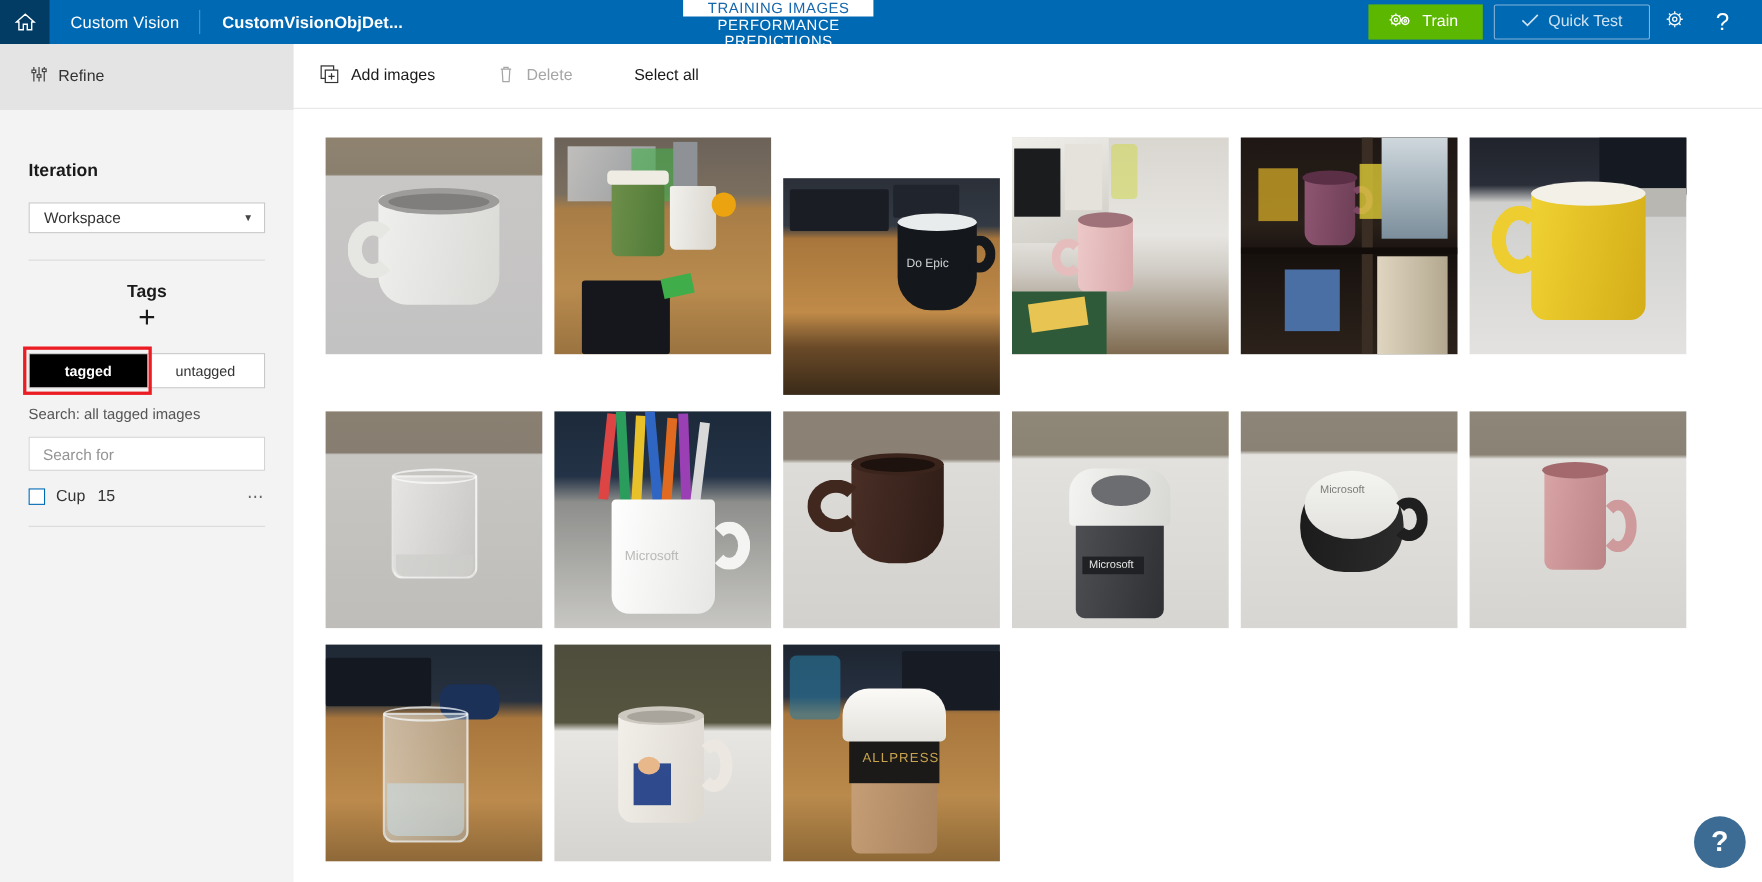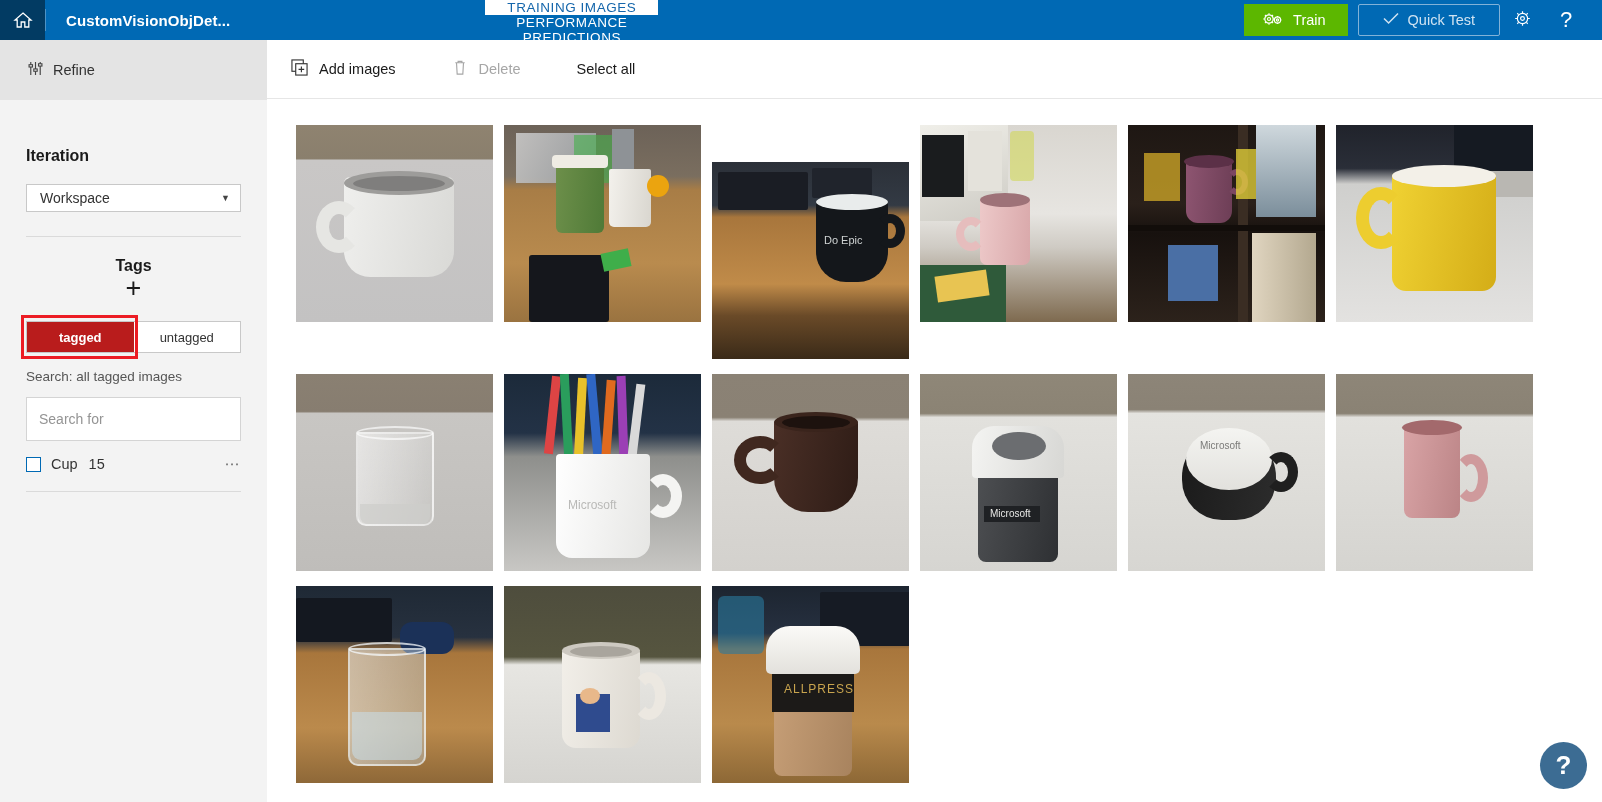--- a/index.html
+++ b/index.html
@@ -113,32 +113,32 @@
 
   .toggle-wrap { position: relative; margin-top: 19px; height: 32px; }
   .toggle {
     display: flex; height: 32px; width: 100%;
     border: 1px solid #c8c8c8; background: #ffffff;
   }
   .toggle .opt {
     flex: 1; display: flex; align-items: center; justify-content: center;
     font-size: 13px; color: #333333; cursor: pointer;
   }
-  .toggle .opt.sel { background: #b91c1c; color: #ffffff; font-weight: bold; }
+  .toggle .opt.sel { background: #000000; color: #ffffff; font-weight: bold; }
   .redbox {
     position: absolute; left: -5px; top: -6px;
     width: 117px; height: 44px;
     border: 3px solid #ec1c24; pointer-events: none;
   }
 
   .showing {
     margin-top: 16px; font-size: 13.5px; color: #555555;
   }
   .search-box {
-    margin-top: 13px; height: 44px; background: #ffffff;
+    margin-top: 13px; height: 31px; background: #ffffff;
     border: 1px solid #d4d4d4; display: flex; align-items: center;
     padding: 0 12px;
   }
   .search-box input {
     border: none; outline: none; width: 100%;
     font-family: "Liberation Sans", sans-serif;
     font-size: 14px; color: #333333; background: transparent;
   }
   .search-box input::placeholder { color: #949494; }
 
@@ -198,20 +198,23 @@
 <div class="topbar">
 
   <div class="home-cell">
     <span>
       <svg width="20" height="20" viewBox="0 0 20 20">
         <path d="M10 3 L18 10 L15.8 10 L15.8 17 L11.8 17 L11.8 12 L8.2 12 L8.2 17 L4.2 17 L4.2 10 L2 10 Z" fill="none" stroke="#ffffff" stroke-width="1.3"></path>
       </svg>
     </span>
   </div>
 
+  <div class="brand">
+    <span>Custom Vision</span>
+  </div>
   <div class="brand-sep"></div>
   <div class="project-name">
     <span>CustomVisionObjDet...</span>
   </div>
 
   <div class="tabs">
     <div class="tab active">
       <span>TRAINING IMAGES</span>
     </div>
     <div class="tab">

